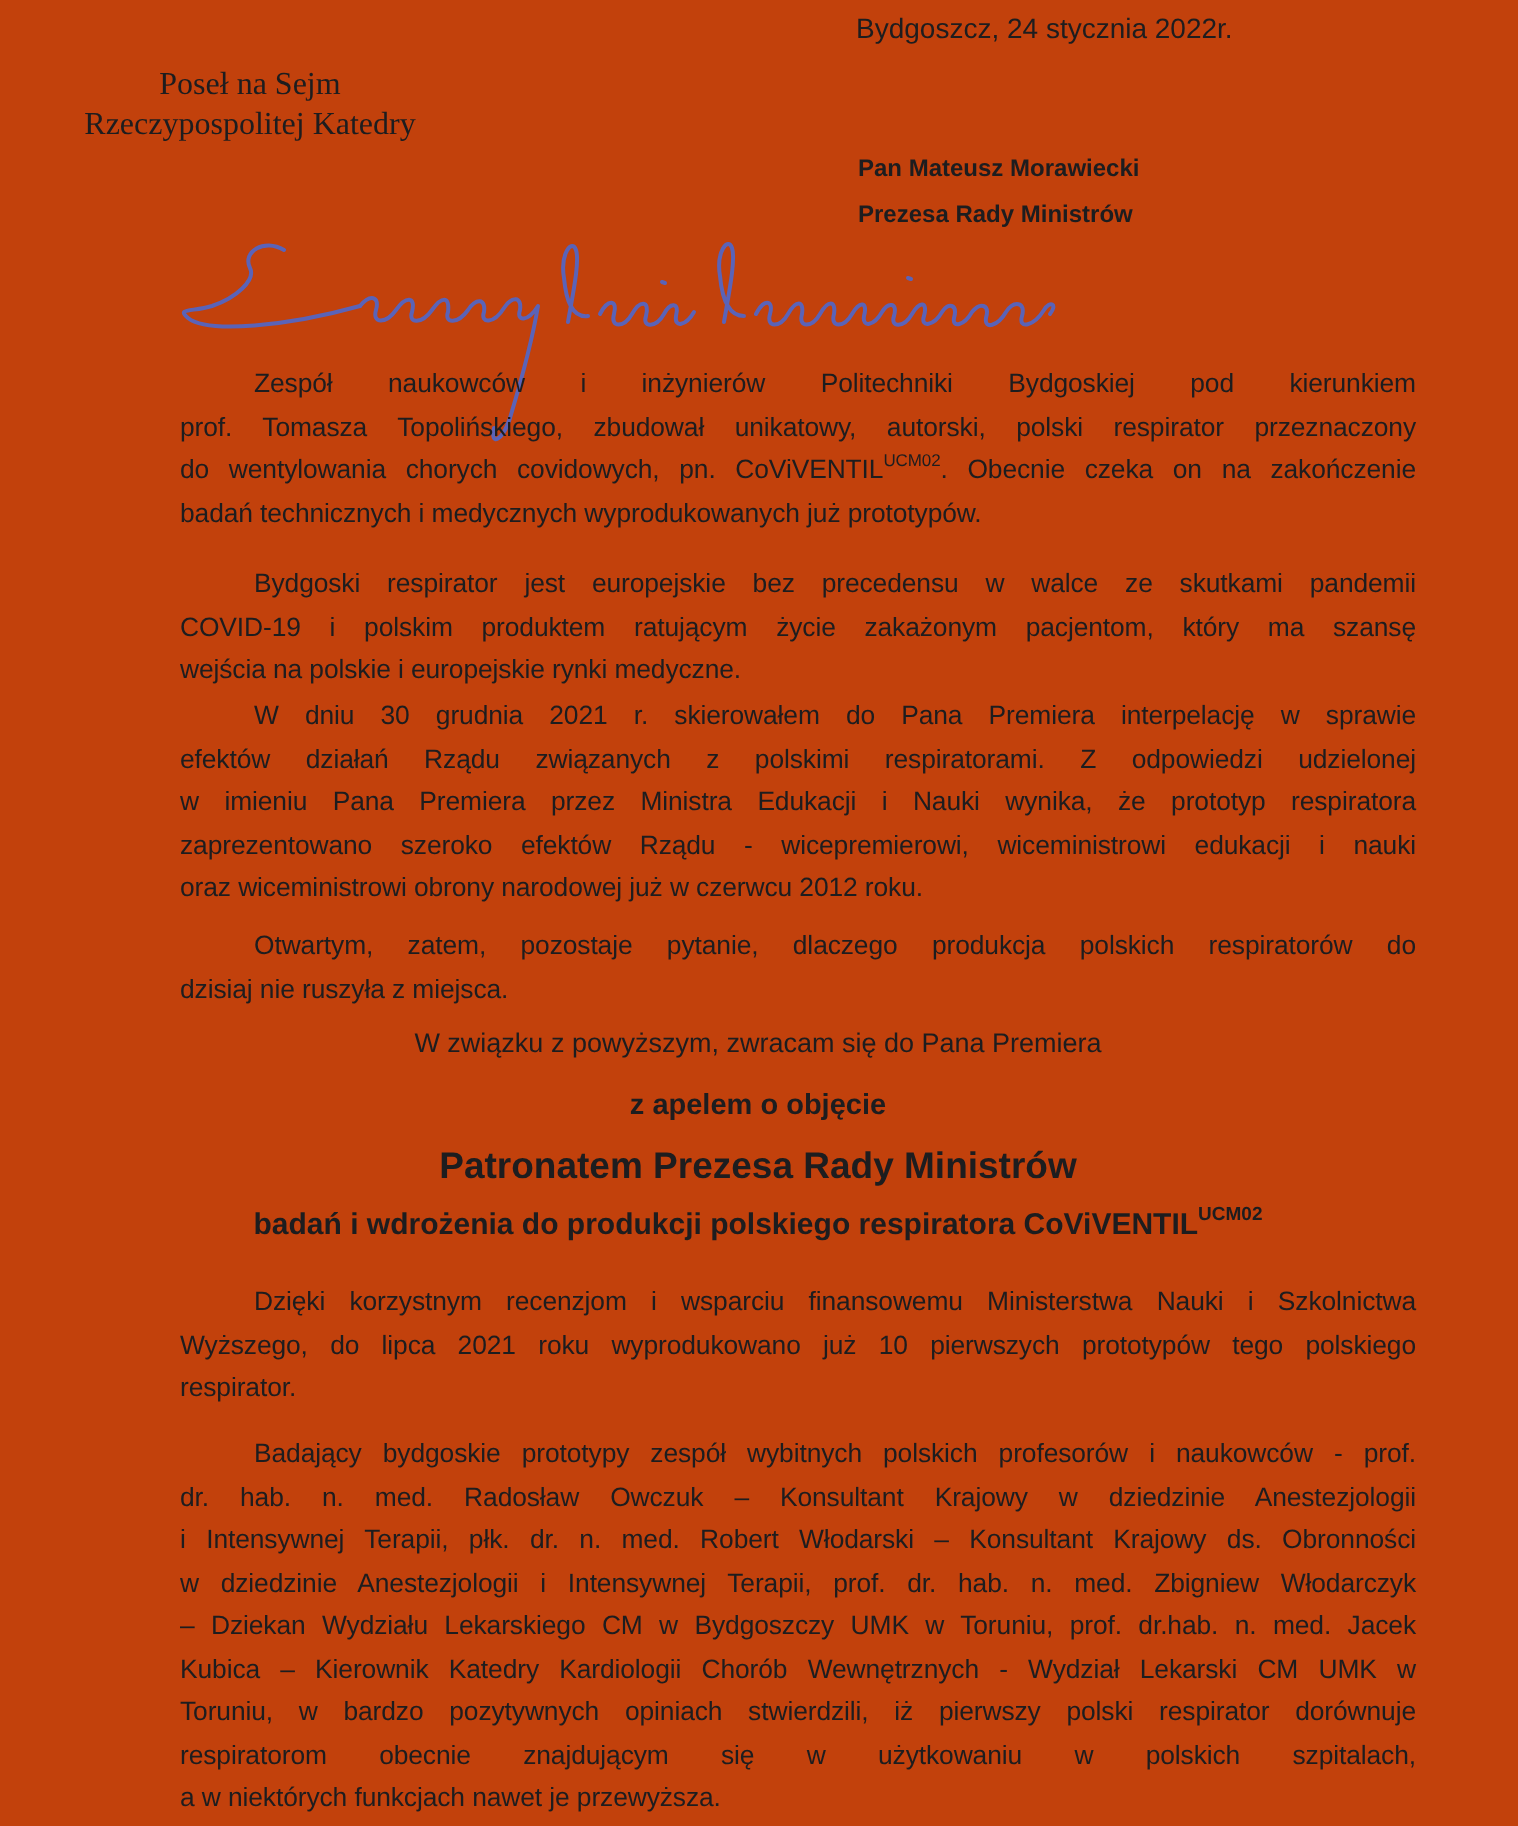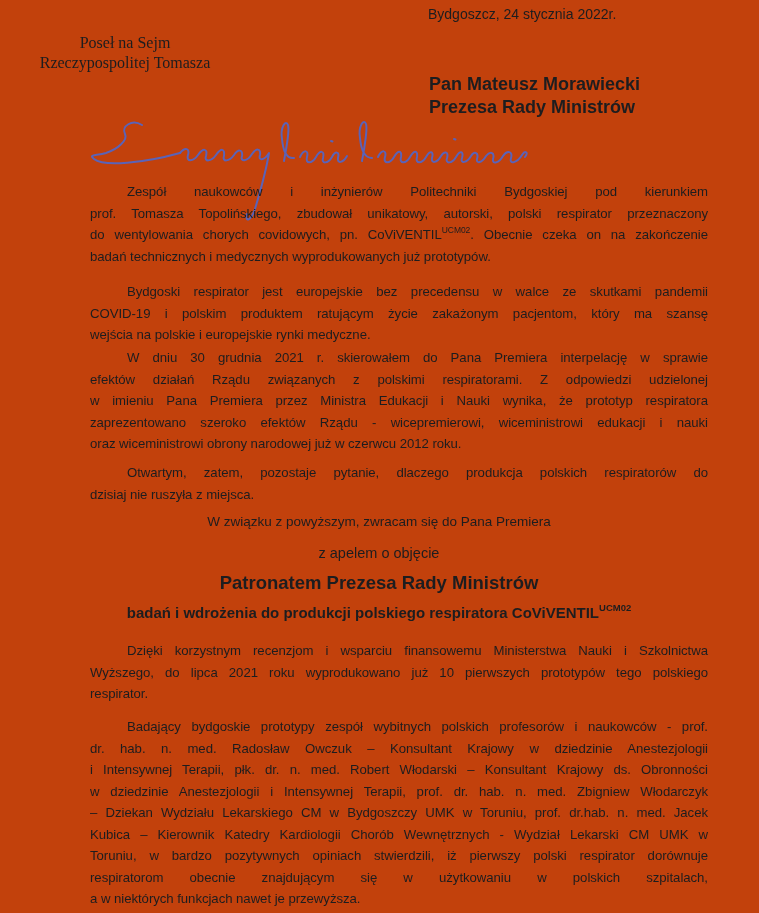--- a/index.html
+++ b/index.html
@@ -9,49 +9,49 @@
     background:#c2410c;
     font-family:"Liberation Sans", sans-serif;
     color:#1d1d1f;
     overflow:hidden;
   }
   .abs{position:absolute;}
   
   .date{left:428px;top:6px;font-size:14px;}
   .sender{left:27px;top:33px;width:196px;text-align:center;
           font-family:"Liberation Serif", serif;font-size:16px;line-height:20px;}
-  .recipient{left:429px;top:73px;font-weight:bold;font-size:18px;line-height:22.5px;}
+  .recipient{left:429px;top:73px;font-weight:bold;font-size:12px;line-height:22.5px;}
   
   .salut{left:84px;top:121px;width:452px;height:64px;}
   .salut svg{overflow:visible;display:block;}
   
   .para{left:70px;width:618px;font-size:13.2px;line-height:21.5px;letter-spacing:-0.05px;margin-left:20px;}
   .ln{min-height:21.5px;}
   .just{text-align:justify;text-align-last:justify;}
   .ind{text-indent:37px;}
   .p1{top:181px;} .p2{top:281px;} .p3{top:347px;} .p4{top:462px;}
   .p5{top:640px;} .p6{top:716px;}
   .ctr{left:70px;width:618px;text-align:center;}
   .appeal-intro{top:514px;font-size:13.5px;}
-  .appeal-1{top:545px;font-size:14.5px;font-weight:normal;}
+  .appeal-1{top:545px;font-size:14.5px;font-weight:bold;}
   .appeal-2{top:572px;font-size:18.5px;font-weight:bold;}
   .appeal-3{top:604px;font-size:15px;font-weight:bold;}
   sup{font-size:8.5px;line-height:0;position:relative;top:-1px;}
   .appeal-3 sup{font-size:9.5px;}
 </style>
 </head>
 <body>
 
 <div class="page">
 
   <div class="abs date">Bydgoszcz, 24 stycznia 2022r.</div>
 
   <div class="abs sender">
     <div>Poseł na Sejm</div>
-    <div>Rzeczypospolitej Tomasza</div>
+    <div>Rzeczypospolitej Katedry</div>
   </div>
 
   <div class="abs recipient">
     <div>Pan Mateusz Morawiecki</div>
     <div>Prezesa Rady Ministrów</div>
   </div>
 
   <div class="abs salut">
     <svg width="452" height="110" viewBox="0 0 452 110" fill="none" stroke-width="2" stroke-linecap="round" stroke-linejoin="round" aria-label="Szanowny Panie Premierze">
       <path d="M 58,4 C 48,-2 37,5 41,13 C 44,19 34,28 22,32 C 12,35 4,33 10,38 C 20,46 60,42 96,32" stroke="#5a63b8"></path>

